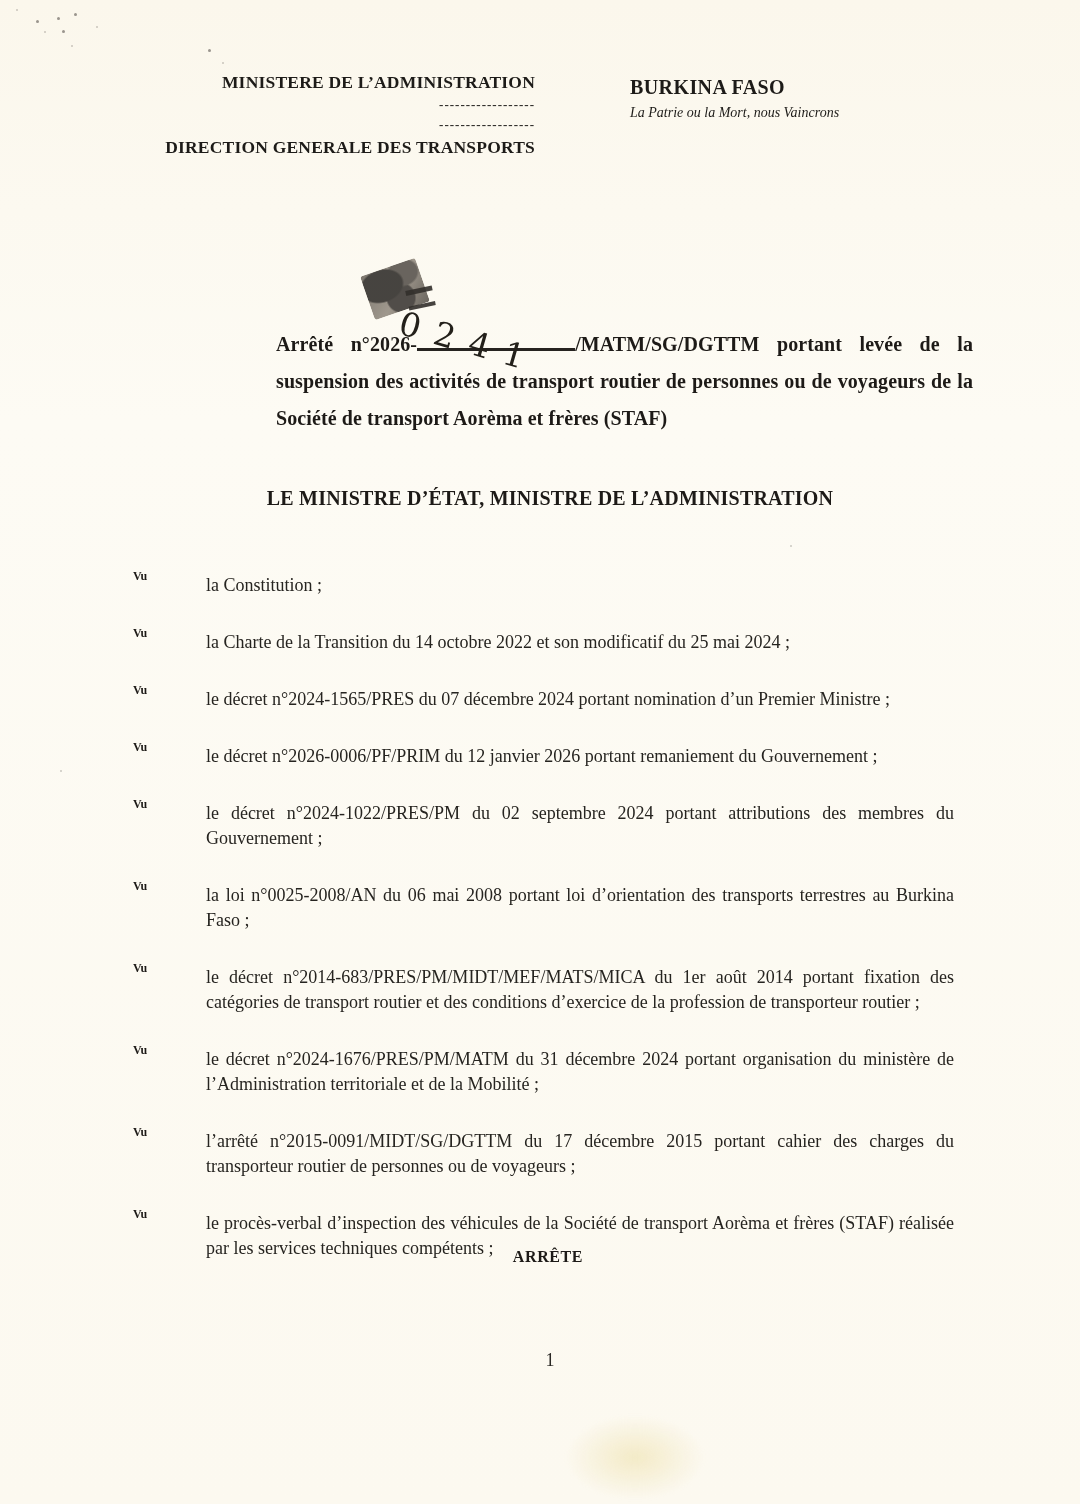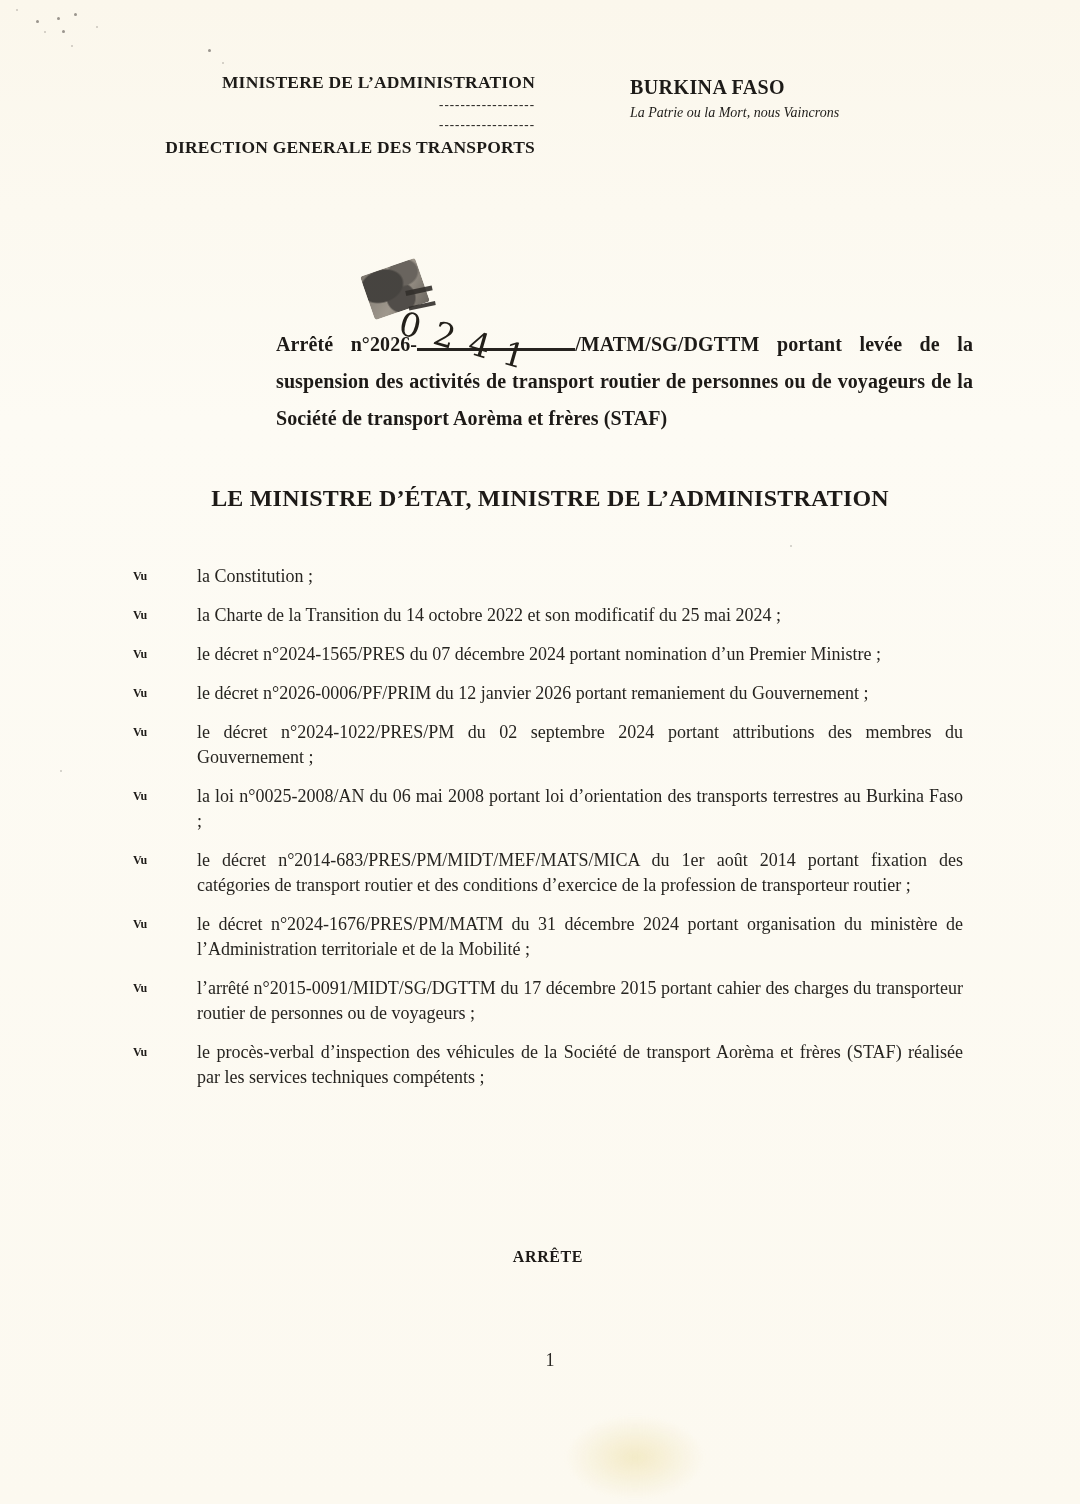--- a/index.html
+++ b/index.html
@@ -59,28 +59,28 @@
   .handwritten{
     position:absolute;left:-22px;bottom:8px;
     transform:rotate(16deg);transform-origin:left bottom;
     font-family:"DejaVu Serif",serif;font-weight:400;
     font-size:33px;letter-spacing:15px;color:#23201a;white-space:nowrap;
   }
 
   
   .authority{
     position:absolute;left:120px;top:484px;width:860px;text-align:center;
-    font-weight:bold;font-size:24px;line-height:29px;letter-spacing:.2px;color:#1d1a17;
+    font-weight:bold;font-size:20px;line-height:29px;letter-spacing:.2px;color:#1d1a17;
   }
 
   
   .vu-list{position:absolute;left:133px;top:564px;width:830px;}
   .vu-row{display:flex;margin-bottom:14px;}
   .vu-lbl{flex:0 0 64px;width:64px;font-weight:bold;font-size:12px;line-height:25px;color:#1d1a17;}
-  .vu-txt{flex:1;margin:0;font-size:18px;line-height:25px;text-align:justify;color:#262420;}
+  .vu-txt{flex:1;margin:9px;font-size:18px;line-height:25px;text-align:justify;color:#262420;}
 
   .arrete{
     position:absolute;left:133px;top:1248px;width:830px;text-align:center;
     font-weight:bold;font-size:16px;letter-spacing:.6px;color:#1d1a17;
   }
   .pageno{position:absolute;left:0;top:1350px;width:1100px;text-align:center;font-size:18px;color:#2a2825;}
 
   .smudge{
     position:absolute;left:565px;top:1415px;width:140px;height:85px;
     background:radial-gradient(ellipse at center, rgba(235,220,158,.5), rgba(235,220,158,0) 70%);

